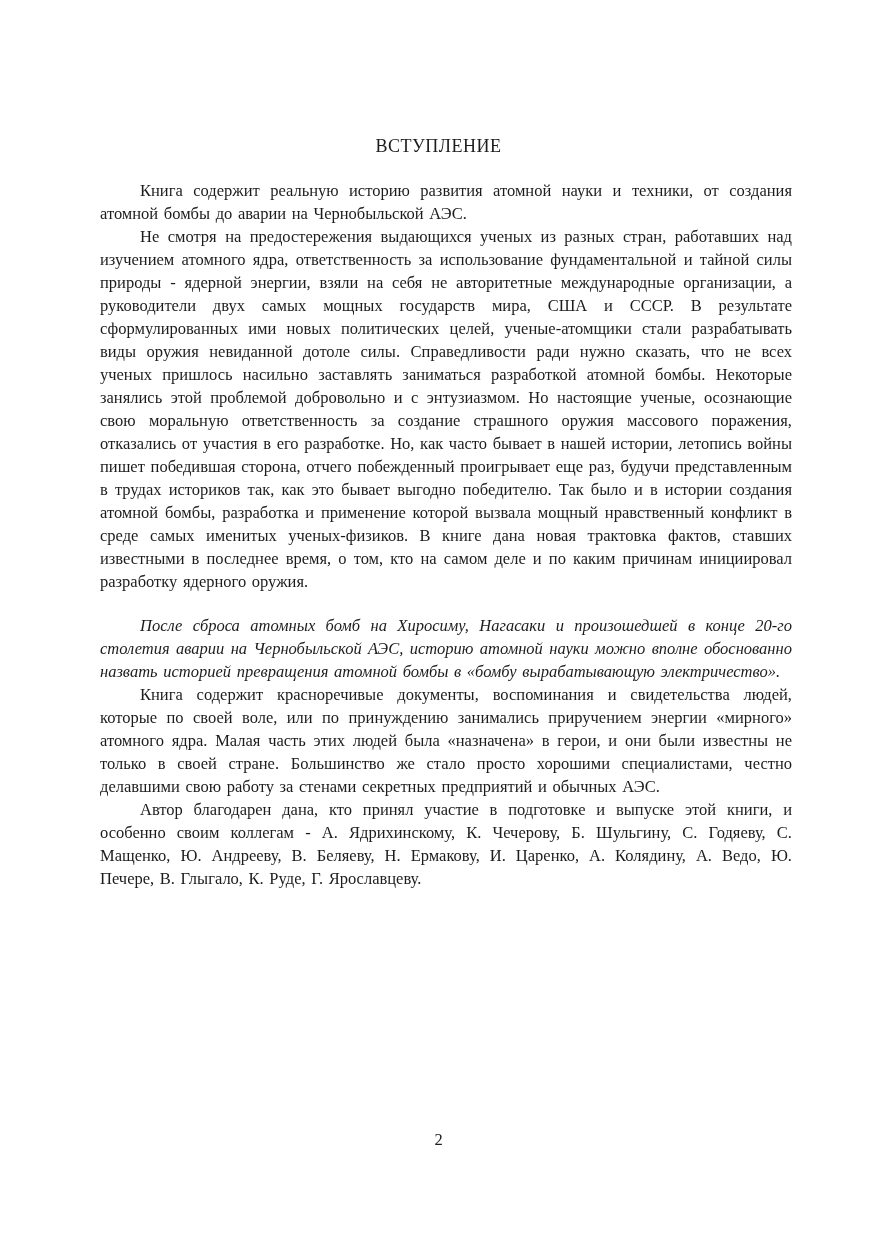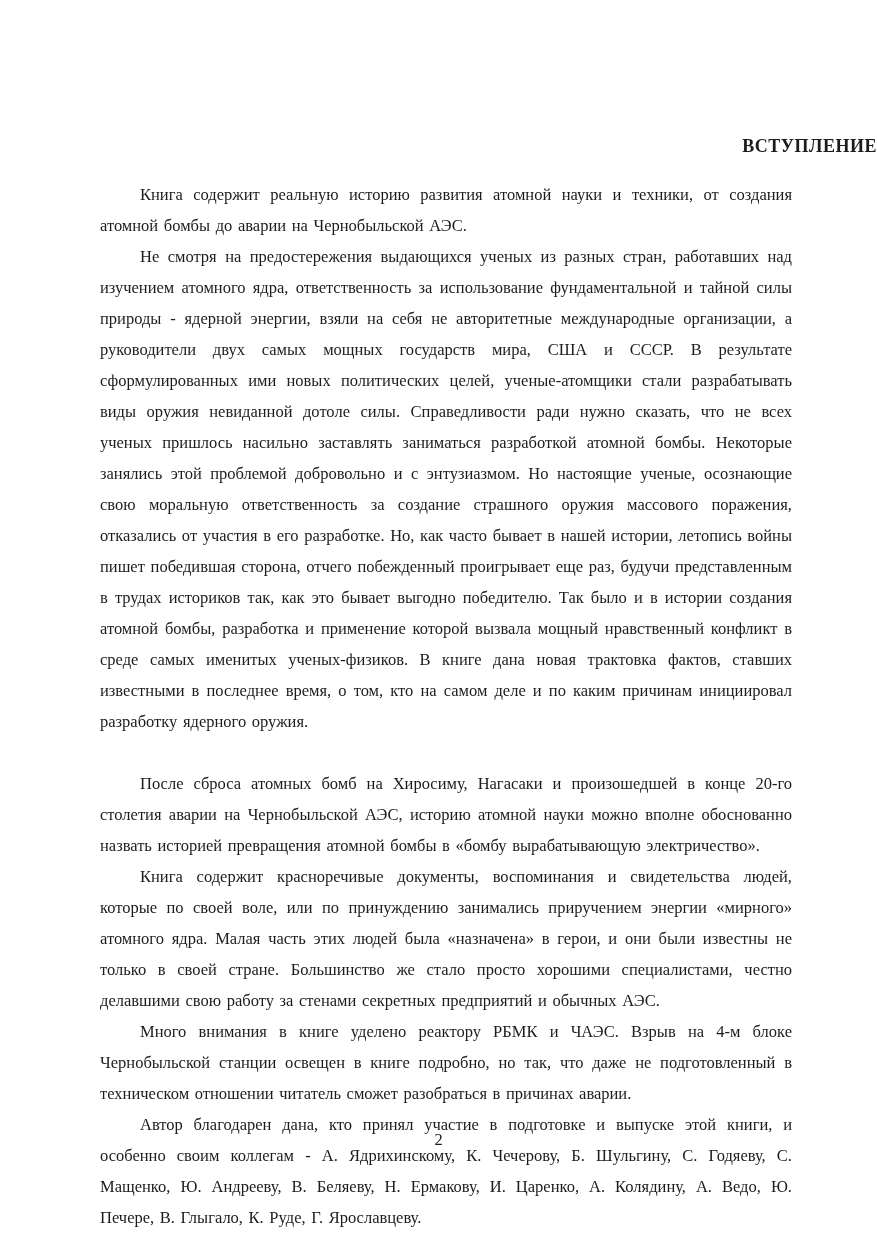--- a/index.html
+++ b/index.html
@@ -13,42 +13,43 @@
       height: 1240px;
       background: #ffffff;
       color: #1c1c1c;
       font-family: "Liberation Serif", "DejaVu Serif", serif;
       overflow: hidden;
       box-sizing: border-box;
     }
     .doc-title {
       margin: 0;
       padding-top: 136px;
-      text-align: right;
+      text-align: center;
       font-size: 18px;
-      font-weight: bold;
+      font-weight: normal;
       letter-spacing: 0.5px;
       color: #1c1c1c;
     }
     .content {
       margin-left: 100px;
       width: 692px;
       margin-top: 22px;
     }
     .para {
       margin: 0;
       font-size: 16.5px;
-      line-height: 31px;
+      line-height: 23px;
       text-align: justify;
       text-indent: 40px;
       word-spacing: 1.5px;
       color: #1c1c1c;
     }
     .para.gap-before {
-      margin-top: 31px;
+      margin-top: 21px;
+      font-style: italic;
     }
     .page-number {
       position: absolute;
       left: 0;
       right: 0;
       top: 1130px;
       text-align: center;
       font-size: 16.5px;
       color: #1c1c1c;
     }
@@ -58,19 +59,18 @@
 
 <div class="page">
 
   <h1 class="doc-title">ВСТУПЛЕНИЕ</h1>
 
   <div class="content">
     <p class="para">Книга содержит реальную историю развития атомной науки и техники, от создания атомной бомбы до аварии на Чернобыльской АЭС.</p>
     <p class="para">Не смотря на предостережения выдающихся ученых из разных стран, работавших над изучением атомного ядра, ответственность за использование фундаментальной и тайной силы природы - ядерной энергии, взяли на себя не авторитетные международные организации, а руководители двух самых мощных государств мира, США и СССР. В результате сформулированных ими новых политических целей, ученые-атомщики стали разрабатывать виды оружия невиданной дотоле силы. Справедливости ради нужно сказать, что не всех ученых пришлось насильно заставлять заниматься разработкой атомной бомбы. Некоторые занялись этой проблемой добровольно и с энтузиазмом. Но настоящие ученые, осознающие свою моральную ответственность за создание страшного оружия массового поражения, отказались от участия в его разработке. Но, как часто бывает в нашей истории, летопись войны пишет победившая сторона, отчего побежденный проигрывает еще раз, будучи представленным в трудах историков так, как это бывает выгодно победителю. Так было и в истории создания атомной бомбы, разработка и применение которой вызвала мощный нравственный конфликт в среде самых именитых ученых-физиков. В книге дана новая трактовка фактов, ставших известными в последнее время, о том, кто на самом деле и по каким причинам инициировал разработку ядерного оружия.</p>
     <p class="para gap-before">После сброса атомных бомб на Хиросиму, Нагасаки и произошедшей в конце 20-го столетия аварии на Чернобыльской АЭС, историю атомной науки можно вполне обоснованно назвать историей превращения атомной бомбы в «бомбу вырабатывающую электричество».</p>
     <p class="para">Книга содержит красноречивые документы, воспоминания и свидетельства людей, которые по своей воле, или по принуждению занимались приручением энергии «мирного» атомного ядра. Малая часть этих людей была «назначена» в герои, и они были известны не только в своей стране. Большинство же стало просто хорошими специалистами, честно делавшими свою работу за стенами секретных предприятий и обычных АЭС.</p>
-    <p class="para">Много внимания в книге уделено реактору РБМК и ЧАЭС. Взрыв на 4-м блоке Чернобыльской станции освещен в книге подробно, но так, что даже не подготовленный в техническом отношении читатель сможет разобраться в причинах аварии.</p>
     <p class="para">Автор благодарен дана, кто принял участие в подготовке и выпуске этой книги, и особенно своим коллегам - А. Ядрихинскому, К. Чечерову, Б. Шульгину, С. Годяеву, С. Мащенко, Ю. Андрееву, В. Беляеву, Н. Ермакову, И. Царенко, А. Колядину, А. Ведо, Ю. Печере, В. Глыгало, К. Руде, Г. Ярославцеву.</p>
   </div>
 
   <div class="page-number">2</div>
 
 </div>
 
 </body></html>

